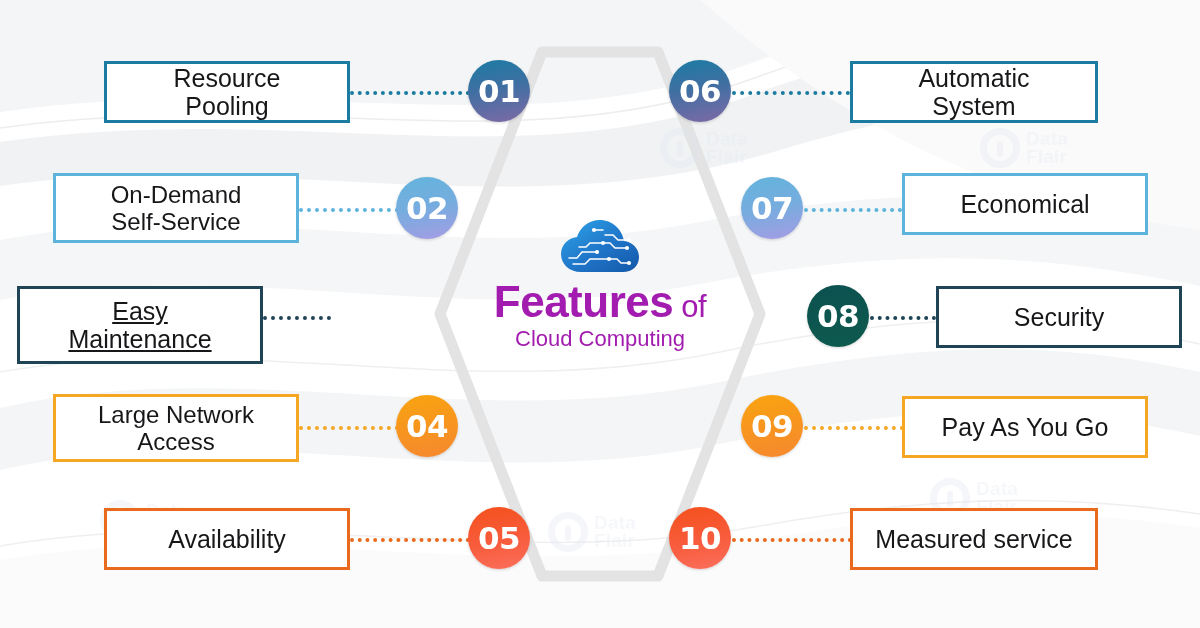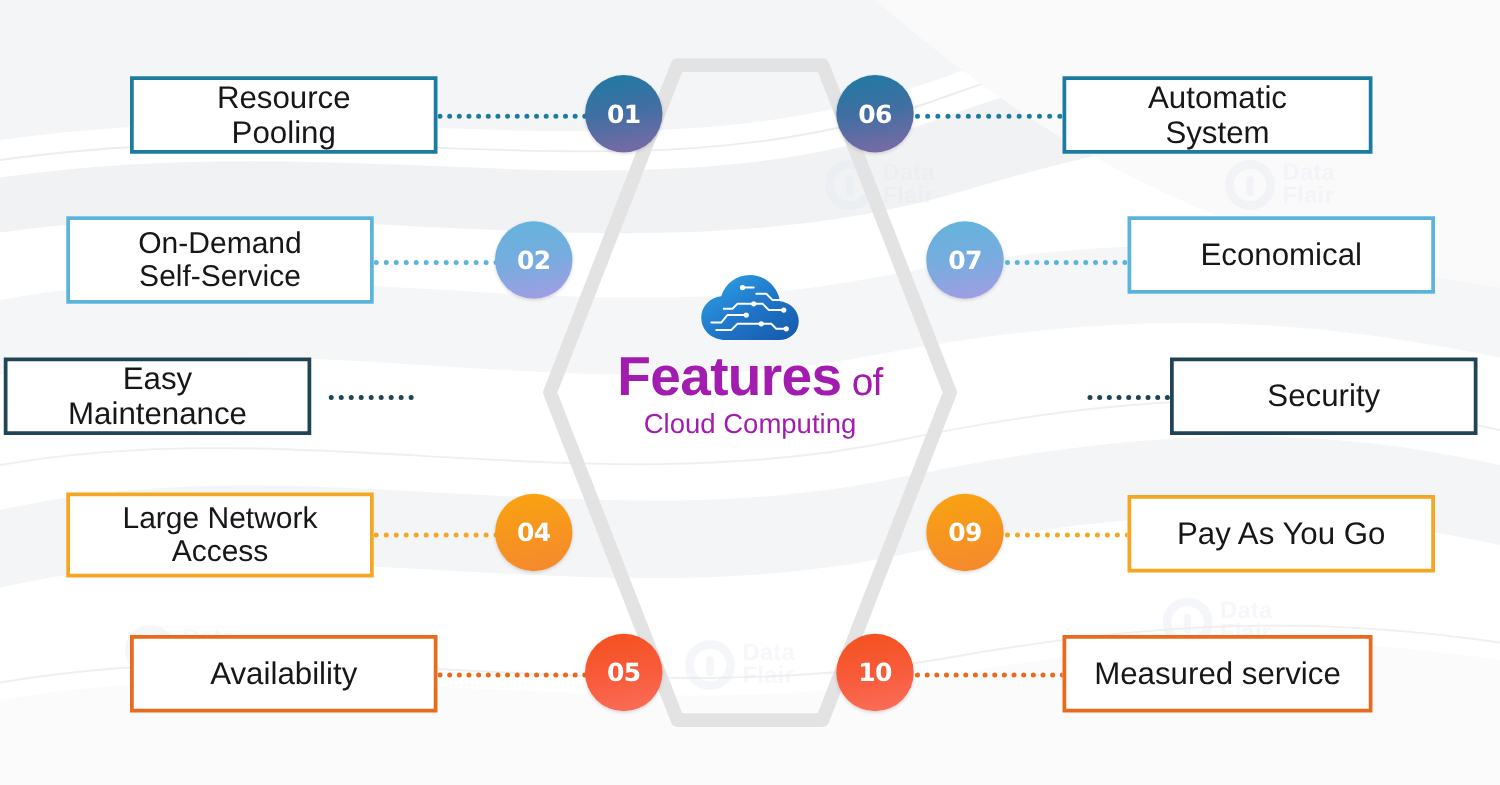--- a/index.html
+++ b/index.html
@@ -77,21 +77,21 @@
     position: absolute;
     width: 62px;
     height: 62px;
     border-radius: 50%;
     display: flex;
     align-items: center;
     justify-content: center;
     color: #ffffff;
     font-family: "DejaVu Sans", sans-serif;
     font-weight: bold;
-    font-size: 20px;
+    font-size: 31px;
     letter-spacing: -0.5px;
     box-shadow: 0 1px 3px rgba(0,0,0,.16);
     z-index: 6;
   }
 
   
   .label-box {
     position: absolute;
     background: #ffffff;
     border: 3px solid #1b7ba0;
@@ -220,21 +220,21 @@
 
   <div class="label-box" style="left:104px; top:61px; width:246px; height:62px; border-color:#1b7ba0;">
     <span>Resource Pooling</span>
   </div>
 
   <div class="label-box two-line" style="left:53px; top:173px; width:246px; height:70px; border-color:#5cb4dc; white-space:pre-line;">
     <span>On-Demand
 Self-Service</span>
   </div>
 
-  <div class="label-box" style="left:3px; top:286px; width:246px; height:62px; border-color:#1f4455;">
+  <div class="label-box" style="left:17px; top:286px; width:246px; height:78px; border-color:#1f4455;text-decoration:underline;">
     <span>Easy Maintenance</span>
   </div>
 
   <div class="label-box two-line" style="left:53px; top:394px; width:246px; height:68px; border-color:#f5a623; white-space:pre-line;">
     <span>Large Network
 Access</span>
   </div>
 
   <div class="label-box" style="left:104px; top:508px; width:246px; height:62px; border-color:#ea6a1d;">
     <span>Availability</span>
@@ -271,20 +271,23 @@
   </div>
   <div class="node" style="left:468px; top:507px; background:linear-gradient(170deg,#f4501c 0%,#f85c3c 55%,#fb6f5c 100%);">
     <span>05</span>
   </div>
 
   <div class="node" style="left:669px; top:60px; background:linear-gradient(170deg,#1c7ba4 0%,#3f6fa2 45%,#7f6aa6 100%);">
     <span>06</span>
   </div>
   <div class="node" style="left:741px; top:177px; background:linear-gradient(170deg,#63b4dd 0%,#77acdf 50%,#a59ce4 100%);">
     <span>07</span>
+  </div>
+  <div class="node" style="left:807px; top:285px; background:linear-gradient(170deg,#0c5150 0%,#0e5a4e 100%);">
+    <span>08</span>
   </div>
   <div class="node" style="left:741px; top:395px; background:linear-gradient(170deg,#f9a40f 0%,#f79421 55%,#f5882f 100%);">
     <span>09</span>
   </div>
   <div class="node" style="left:669px; top:507px; background:linear-gradient(170deg,#f4501c 0%,#f85c3c 55%,#fb6f5c 100%);">
     <span>10</span>
   </div>
 
   <div id="center-block">
 

